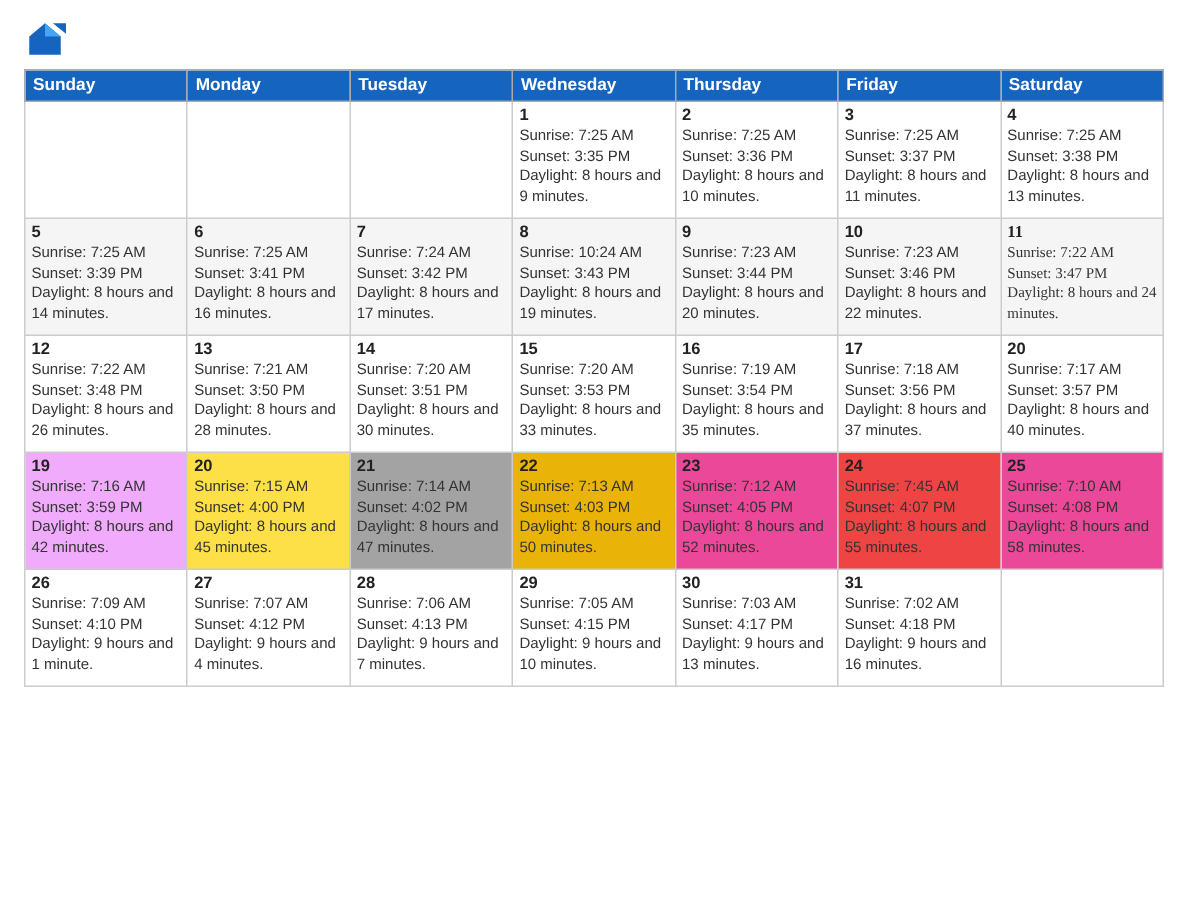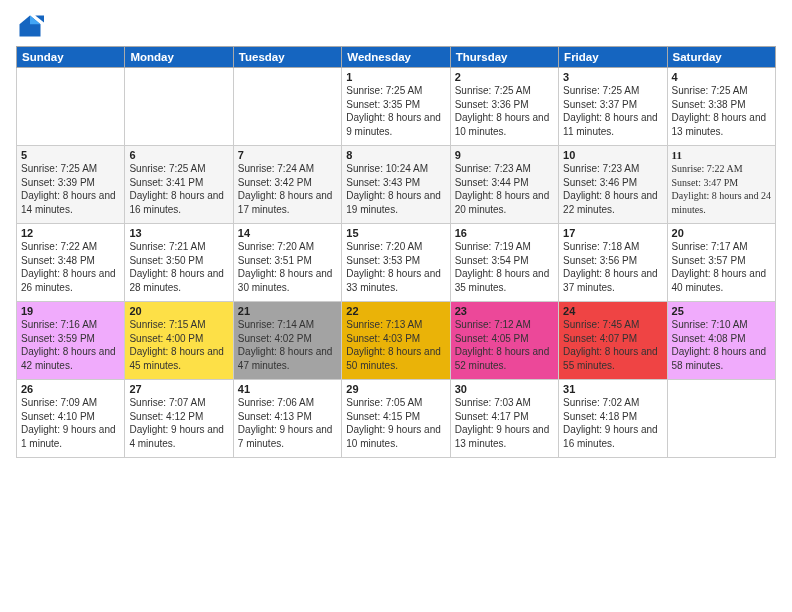--- a/index.html
+++ b/index.html
@@ -294,21 +294,21 @@
 Daylight: 8 hours
 and 52 minutes.</div>
           </td>
           <td style="background: #ef4444;">
             <span class="day-num">24</span>
             <div class="day-info">Sunrise: 7:45 AM
 Sunset: 4:07 PM
 Daylight: 8 hours
 and 55 minutes.</div>
           </td>
-          <td style="background: #f0abfc; margin-top: 48px;">
+          <td style="background: #ec4899; margin-top: 48px;">
             <span class="day-num">25</span>
             <div class="day-info">Sunrise: 7:10 AM
 Sunset: 4:08 PM
 Daylight: 8 hours
 and 58 minutes.</div>
           </td>
         </tr>
         <tr>
           <td>
             <span class="day-num">26</span>
@@ -318,21 +318,21 @@
 and 1 minute.</div>
           </td>
           <td>
             <span class="day-num">27</span>
             <div class="day-info">Sunrise: 7:07 AM
 Sunset: 4:12 PM
 Daylight: 9 hours
 and 4 minutes.</div>
           </td>
           <td>
-            <span class="day-num">41</span>
+            <span class="day-num">28</span>
             <div class="day-info">Sunrise: 7:06 AM
 Sunset: 4:13 PM
 Daylight: 9 hours
 and 7 minutes.</div>
           </td>
           <td>
             <span class="day-num">29</span>
             <div class="day-info">Sunrise: 7:05 AM
 Sunset: 4:15 PM
 Daylight: 9 hours

